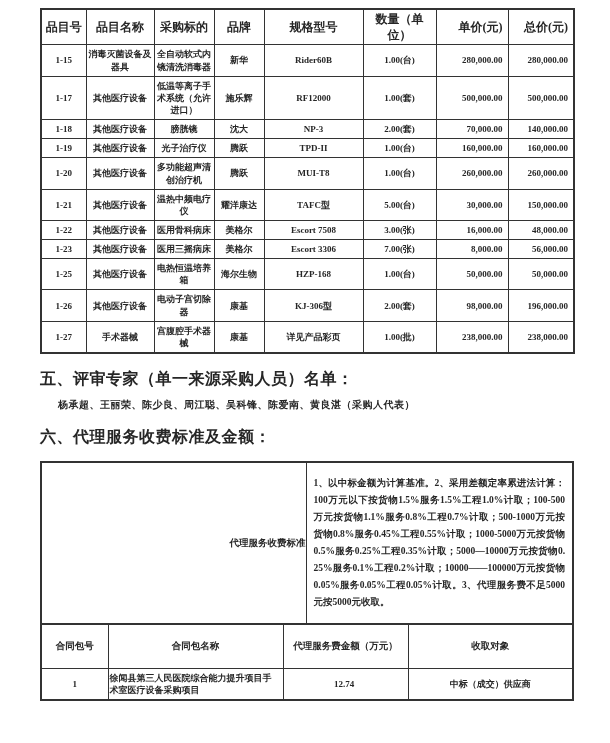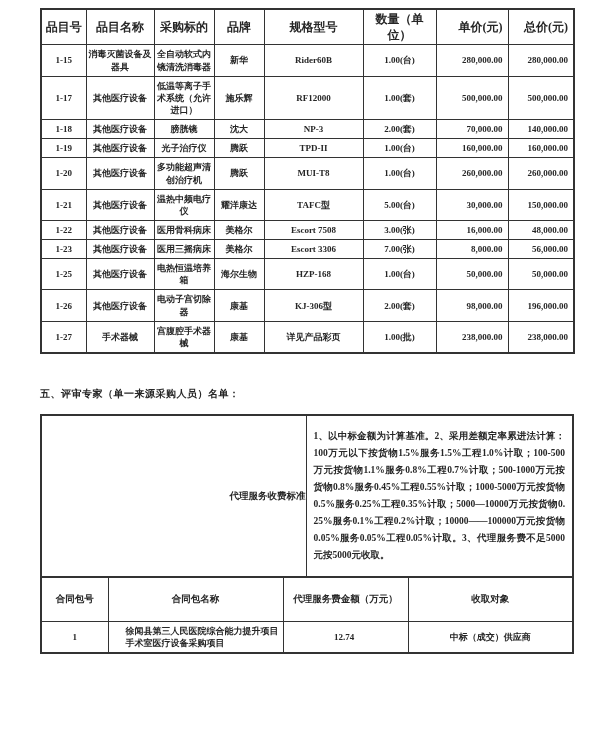--- a/index.html
+++ b/index.html
@@ -26,23 +26,23 @@
     line-height: 1.35;
     padding: 3px 2px;
     text-align: center;
     vertical-align: middle;
     word-break: break-all;
   }
   .items-table th { font-size: 12px; padding: 1px 2px; }
   .items-table td.num, .items-table th.num { text-align: right; padding-right: 5px; }
   .items-table th.num { text-align: right; }
   .section-title {
-    font-size: 10px;
+    font-size: 16px;
     font-weight: 700;
-    margin-top: 33px;
+    margin-top: 15px;
     letter-spacing: 0.5px;
   }
   .expert-names {
     font-size: 10px;
     font-weight: 700;
     margin: 8px 0 0 18px;
     letter-spacing: 0.5px;
   }
   .fee-table { width: 532px; border: 2px solid #333; margin-top: 13px; }
   .fee-table td { border: 1px solid #333; vertical-align: middle; }
@@ -61,21 +61,21 @@
   .contract-table th, .contract-table td {
     border: 1px solid #333;
     font-size: 9.5px;
     line-height: 1.35;
     padding: 15px 3px;
     text-align: center;
     vertical-align: middle;
     word-break: break-all;
   }
   .contract-table td { font-size: 9px; padding: 3px 3px; }
-  .contract-table td.left { text-align: left; padding-left: 17px; }
+  .contract-table td.left { text-align: left; padding-left: 1px; }
   .contract-table td.num { text-align: center; padding-right: 6px; }
 </style>
 </head>
 <body>
 
 <div class="page">
 
   <table class="items-table">
     <colgroup>
       <col style="width:45px">
@@ -207,21 +207,23 @@
           <td>康基</td>
           <td>详见产品彩页</td>
           <td>1.00(批)</td>
           <td class="num">238,000.00</td>
           <td class="num">238,000.00</td>
         </tr>
       </tbody>
   </table>
 
   <div class="section-title">五、评审专家（单一来源采购人员）名单：</div>
-
+  <div class="expert-names">杨承超、王丽荣、陈少良、周江聪、吴科锋、陈爱南、黄良湛（采购人代表）</div>
+
+  <div class="section-title">六、代理服务收费标准及金额：</div>
 
   <table class="fee-table">
     <colgroup>
       <col style="width:265px">
         <col style="width:267px">
     </colgroup>
     <tbody>
         <tr>
       <td class="fee-label-cell">代理服务收费标准</td>
       <td class="fee-desc-cell">1、以中标金额为计算基准。2、采用差额定率累进法计算：100万元以下按货物1.5%服务1.5%工程1.0%计取；100-500万元按货物1.1%服务0.8%工程0.7%计取；500-1000万元按货物0.8%服务0.45%工程0.55%计取；1000-5000万元按货物0.5%服务0.25%工程0.35%计取；5000—10000万元按货物0.25%服务0.1%工程0.2%计取；10000——100000万元按货物0.05%服务0.05%工程0.05%计取。3、代理服务费不足5000元按5000元收取。</td>

